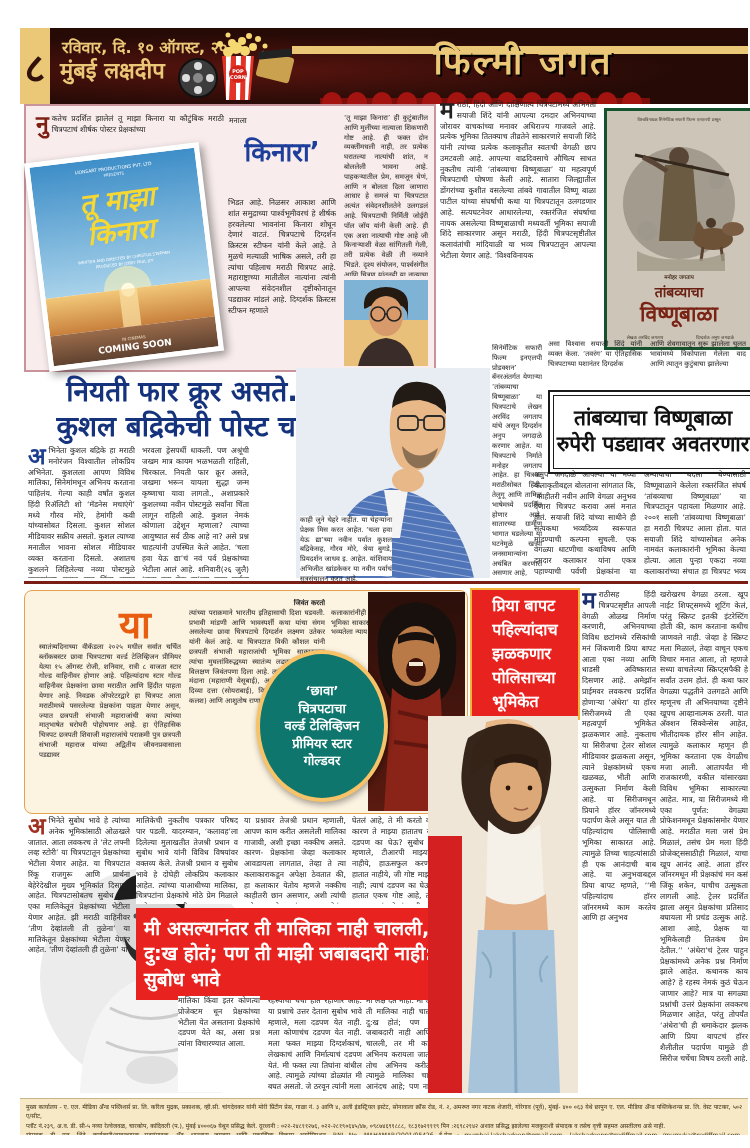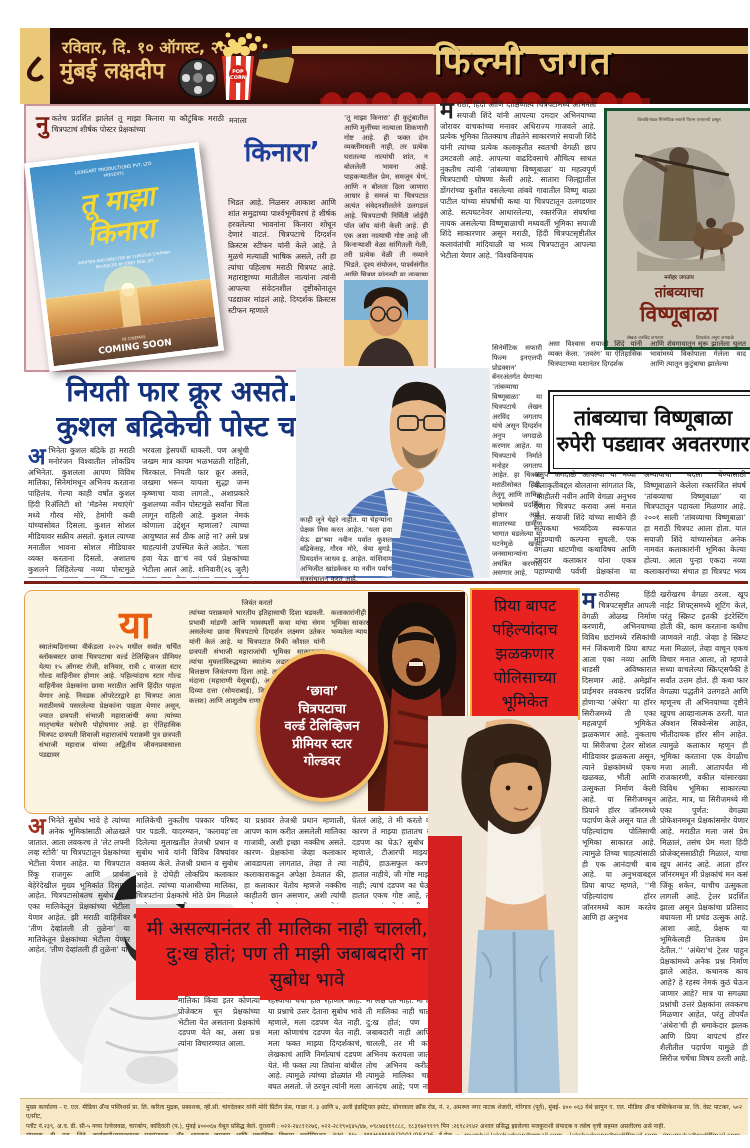--- a/index.html
+++ b/index.html
@@ -18,36 +18,36 @@
   .masthead{font-size:36px;font-weight:bold;text-align:center;letter-spacing:2px;
             text-shadow:2px 2px 0 #000;}
   
   .pinkbox{background:#f8ecec;border:2px solid #c9939c;}
   .hl-kinara{color:#1d3e9a;font-weight:bold;font-size:26px;line-height:1.25;text-align:center;}
   .hl-niyati{color:#15337d;font-weight:bold;font-size:28px;line-height:1.25;text-align:center;}
   .boxhl{border:2px solid #1a1a1a;box-shadow:inset 0 0 0 3px #fff,inset 0 0 0 4px #1a1a1a;
          background:#fff;color:#111;font-weight:bold;font-size:21px;line-height:1.22;
          display:flex;align-items:center;justify-content:center;text-align:center;padding:4px;}
   .chbox{background:#fdf3e1;border:1.5px solid #e5a24d;border-radius:8px;}
-  .badge{background:#7f1d1d;border:4px solid #f7c368;border-radius:50%;
+  .badge{background:#0f766e;border:4px solid #f7c368;border-radius:50%;
          color:#fff;font-weight:bold;font-size:13px;line-height:1.35;text-align:center;
          display:flex;align-items:center;justify-content:center;
          box-shadow:1px 3px 6px rgba(0,0,0,.35);}
-  .redbox{background:#e8231f;color:#0f172a;font-weight:normal;text-align:center;}
+  .redbox{background:#e8231f;color:#ffffff;font-weight:bold;}
   .priyabox{border:2px solid #f3b23a;font-size:16px;line-height:1.5;
             display:flex;align-items:center;justify-content:center;}
   .banner{font-size:19px;line-height:1.32;display:flex;align-items:center;justify-content:center;
           padding:4px 8px;}
   .poster-tilt{transform:rotate(-7deg);background:#fff;padding:5px;
                box-shadow:3px 4px 8px rgba(0,0,0,.4);}
   .photo{background:#fff;overflow:hidden;}
   .divider{background:#7a1d15;}
   .footer{background:#f7e9c6;border-top:1px solid #c9b687;font-size:6px;line-height:1.55;
           color:#3a2a12;padding:3px 6px;text-align:justify;}
-  .lead-center{text-align:center;font-weight:normal;}
+  .lead-center{text-align:right;font-weight:bold;}
 </style>
 </head>
 <body>
 
 <div class="page">
 
   <div class="abs hdr" style="left:20px;top:28px;width:728px;height:76px;">
     <div class="abs numbox" style="left:0;top:0;width:30px;height:76px;">८</div>
     <div class="abs gold" style="left:42px;top:8px;font-size:16px;font-weight:bold;">रविवार, दि. १० ऑगस्ट, २०२५</div>
     <div class="abs gold" style="left:40px;top:26px;font-size:22px;font-weight:bold;">मुंबई लक्षदीप</div>

